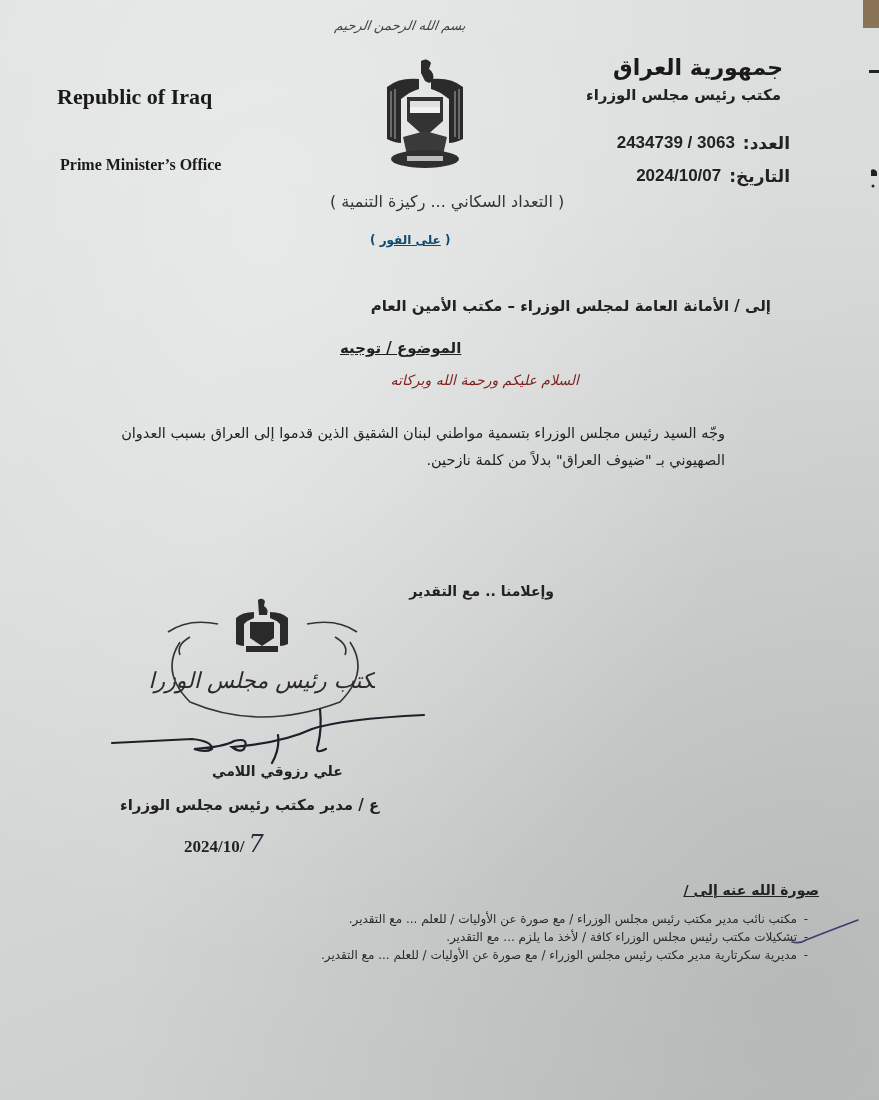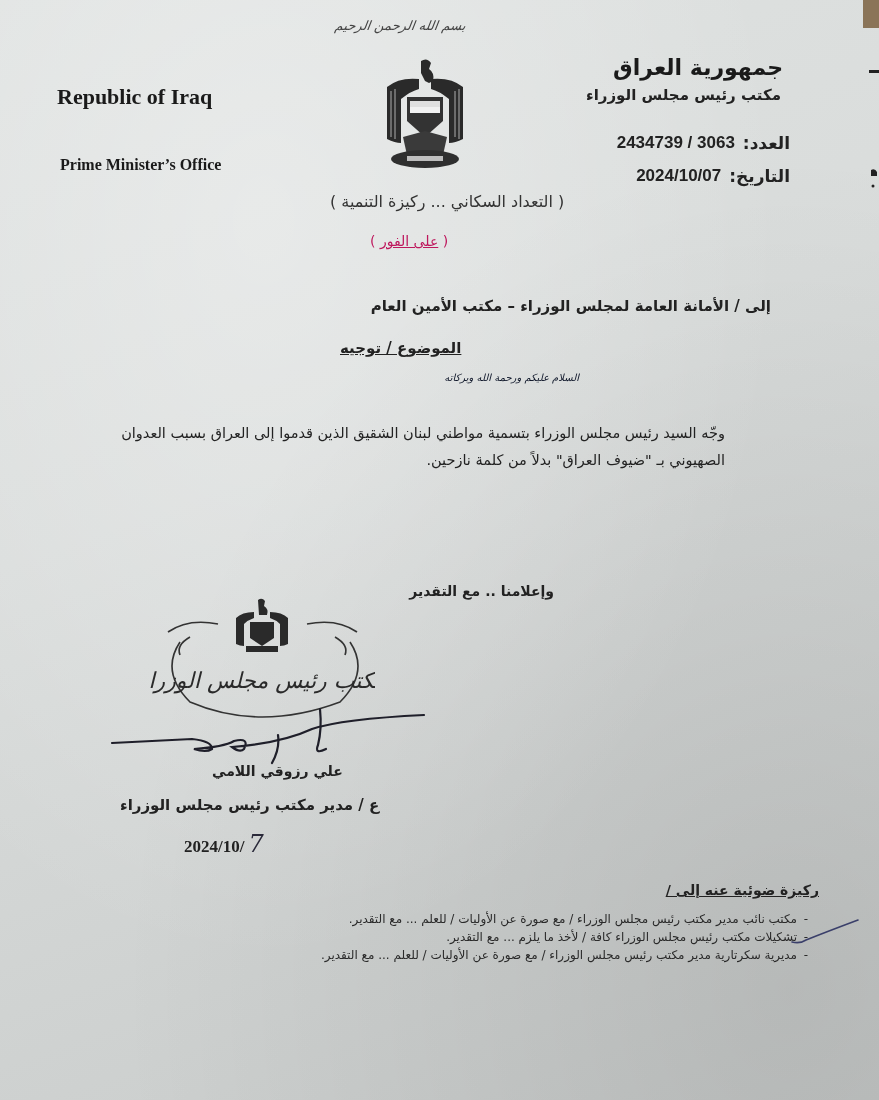--- a/index.html
+++ b/index.html
@@ -20,25 +20,25 @@
   .en-title { left:57px; top:84px; font-family:"Liberation Serif", serif; font-weight:bold; font-size:22px; color:#1a1a1a; }
   .en-sub { left:60px; top:112px; font-family:"Liberation Serif", serif; font-weight:bold; font-size:16px; color:#1a1a1a;margin-top:44px; }
   .ar { direction:rtl; text-align:right; }
   .ar-title { right:96px; top:55px; font-size:22px; font-weight:bold; color:#1a1a1a; letter-spacing:1px; }
   .ar-sub { right:98px; top:86px; font-size:15px; font-weight:bold; color:#222; }
   .ref-row { right:89px; top:133px; font-size:17px; font-weight:bold; color:#222; display:flex; gap:8px; direction:rtl; }
   .date-row { right:89px; top:166px; font-size:17px; font-weight:bold; color:#222; display:flex; gap:8px; direction:rtl; }
   .ltr { direction:ltr; font-family:"Liberation Sans", sans-serif; }
   .emblem { left:383px; top:57px; width:84px; height:116px; }
   .census { left:330px; top:192px; font-size:16px; color:#333; }
-  .urgent { left:370px; top:233px; font-size:14px; font-weight:normal; color:#be185d; }
+  .urgent { left:370px; top:233px; font-size:12px; font-weight:bold; color:#0c4a6e; }
   .urgent u { text-decoration:underline; }
   .recipient { right:108px; top:297px; font-size:15px; font-weight:bold; color:#222; }
   .subject { left:340px; top:339px; font-size:15px; font-weight:bold; color:#222; text-decoration:underline; }
-  .greeting { right:300px; top:372px; font-family:"DejaVu Serif", serif; font-style:italic; font-size:10px; color:#0f172a; }
+  .greeting { right:300px; top:372px; font-family:"DejaVu Serif", serif; font-style:italic; font-size:14px; color:#7f1d1d; }
   .body { right:110px; top:420px; width:680px; font-size:14.5px; line-height:27px; color:#222; }
   .body p { margin:0; }
   .body .indent { padding-right:44px; }
   .closing { right:325px; top:583px; font-size:14px; font-weight:bold; color:#222; }
   .stamp { left:150px; top:592px; width:225px; height:130px; }
   .signature { left:110px; top:705px; width:320px; height:60px; }
   .signer { left:212px; top:763px; font-size:14px; font-weight:bold; color:#222; }
   .signer-title { left:120px; top:796px; font-size:15px; font-weight:bold; color:#222; }
   .sig-date { left:184px; top:830px; font-family:"Liberation Serif", serif; font-weight:bold; font-size:17px; color:#222; }
   .sig-date .hand { font-family:"DejaVu Serif", serif; font-style:italic; font-weight:normal; font-size:24px; color:#2a2a3a; margin-left:4px; }
@@ -136,21 +136,21 @@
     <path d="M168 30 q2 14 -6 28"></path>
   </g>
 </svg>
 
 <div class="abs ar signer">علي رزوقي اللامي</div>
 <div class="abs ar signer-title">ع / مدير مكتب رئيس مجلس الوزراء</div>
 <div class="abs sig-date">
   <span>2024/10/</span><span class="hand">7</span>
 </div>
 
-<div class="abs ar cc-title">ركيزة ضوئية عنه إلى /</div>
+<div class="abs ar cc-title">صورة الله عنه إلى /</div>
 <div class="abs ar cc-list">
   <div class="cc-item">
     <span class="dash">-</span>
     <span class="txt">مكتب نائب مدير مكتب رئيس مجلس الوزراء / مع صورة عن الأوليات / للعلم ... مع التقدير.</span>
   </div>
   <div class="cc-item">
     <span class="dash">-</span>
     <span class="txt">تشكيلات مكتب رئيس مجلس الوزراء كافة / لأخذ ما يلزم ... مع التقدير.</span>
   </div>
   <div class="cc-item">

